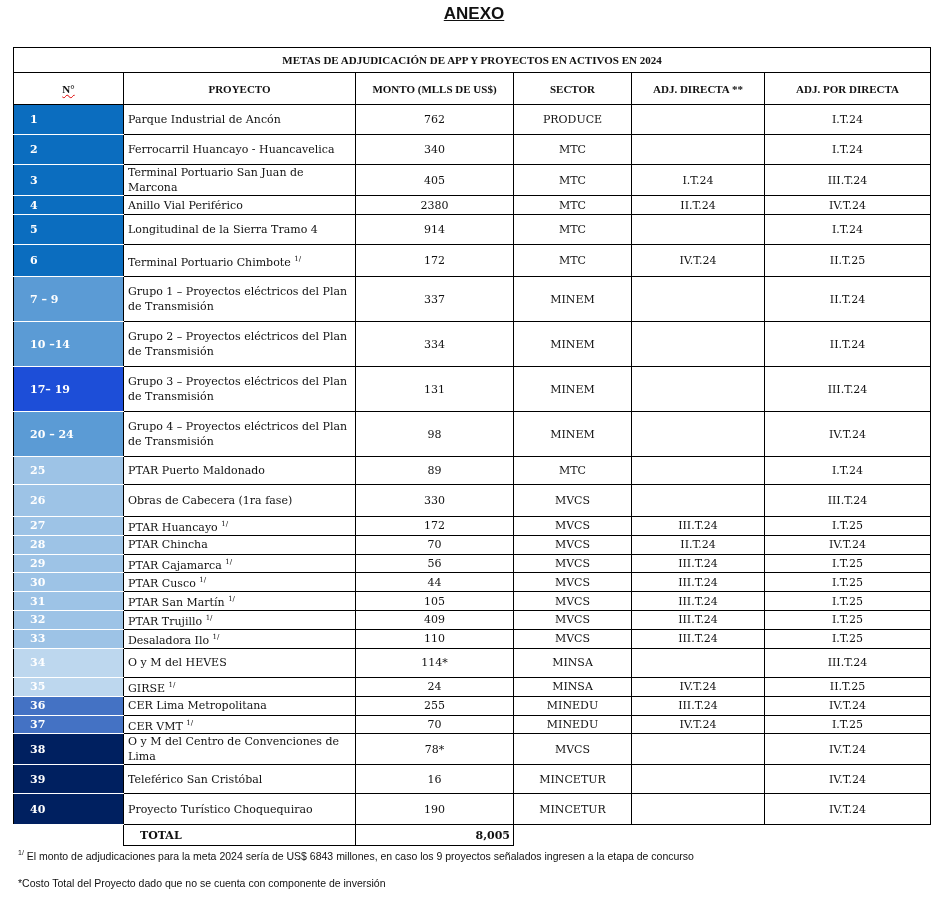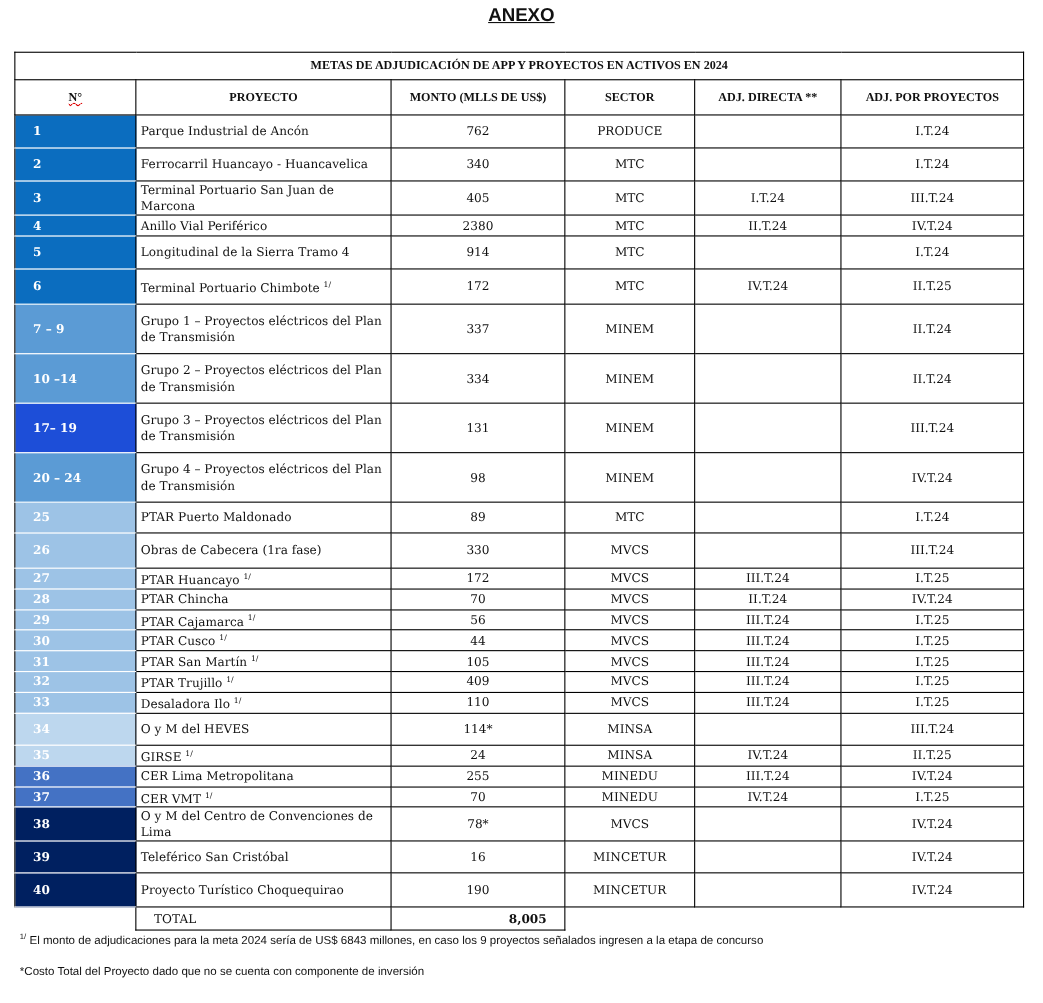--- a/index.html
+++ b/index.html
@@ -7,22 +7,22 @@
   .anexo-title { position: absolute; left: 0; width: 948px; top: 4px; text-align: center; font-family: "Liberation Sans", sans-serif; font-weight: bold; font-size: 17px; text-decoration: underline; }
   table.main { position: absolute; left: 13px; top: 47px; width: 917px; border-collapse: collapse; table-layout: fixed; }
   table.main td, table.main th { border: 1.3px solid #000; font-size: 11px; }
   .t-caption { height: 25px; text-align: center; font-weight: bold; font-size: 11px; font-family: "Liberation Serif", serif; }
   .hdr th { height: 32px; font-weight: bold; font-size: 11px; text-align: center; font-family: "Liberation Serif", serif; }
   .num { color: #fff; font-weight: bold; padding-left: 16px; font-size: 11px; border-bottom-color: #fff !important; }
   .proj { padding-left: 4px; text-align: left; line-height: 15px; }
   .ctr { text-align: center; }
   sup { font-size: 7px; }
   .total-row td { border: 1.3px solid #000; }
-  .total-label { font-weight: normal; padding-left: 16px; }
-  .total-val { font-weight: bold; text-align: right; padding-right: 16px; }
+  .total-label { font-weight: bold; padding-left: 16px; }
+  .total-val { font-weight: bold; text-align: right; padding-right: 3px; }
   .blank { border: none !important; }
   .foot { position: absolute; left: 18px; font-family: "Liberation Sans", sans-serif; font-size: 10.5px; }
   .squig { text-decoration: underline wavy #d00; text-decoration-thickness: 1px; }
 </style>
 </head>
 <body>
 
 <div class="anexo-title">ANEXO</div>
 
 <table class="main">
@@ -37,21 +37,21 @@
   <thead>
     <tr>
       <td colspan="6" class="t-caption">METAS DE ADJUDICACIÓN DE APP Y PROYECTOS EN ACTIVOS EN 2024</td>
     </tr>
     <tr class="hdr">
       <th><span class="squig">N°</span></th>
       <th>PROYECTO</th>
       <th>MONTO (MLLS DE US$)</th>
       <th>SECTOR</th>
       <th>ADJ. DIRECTA **</th>
-      <th>ADJ. POR PROYECTOS</th>
+      <th>ADJ. POR DIRECTA</th>
     </tr>
   </thead>
   <tbody id="tbody">
       <tr style="height: 30px;">
         <td class="num" style="background:#0b6dbf">1</td>
         <td class="proj"><span>Parque Industrial de Ancón</span></td>
         <td class="ctr">762</td>
         <td class="ctr">PRODUCE</td>
         <td class="ctr"></td>
         <td class="ctr">I.T.24</td>

